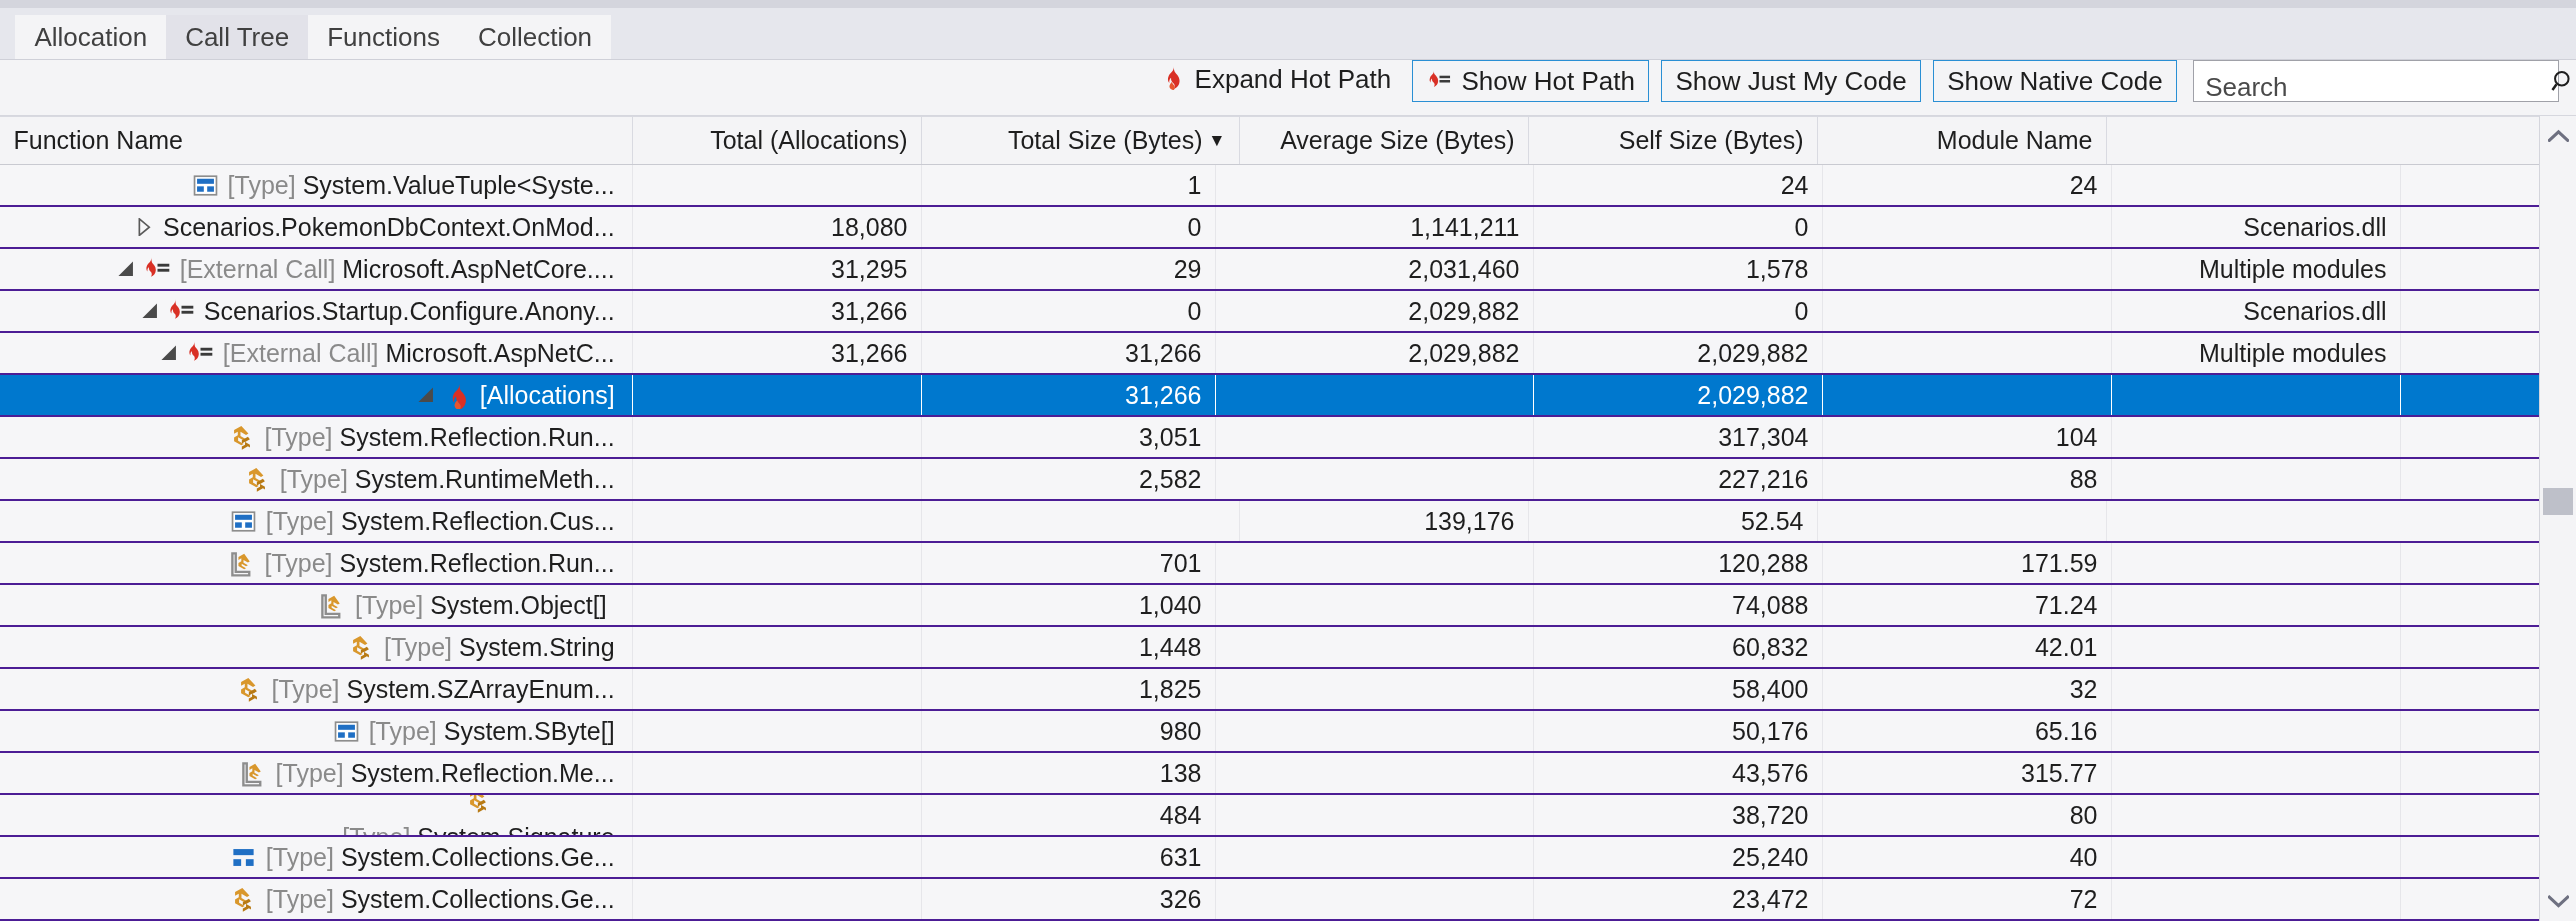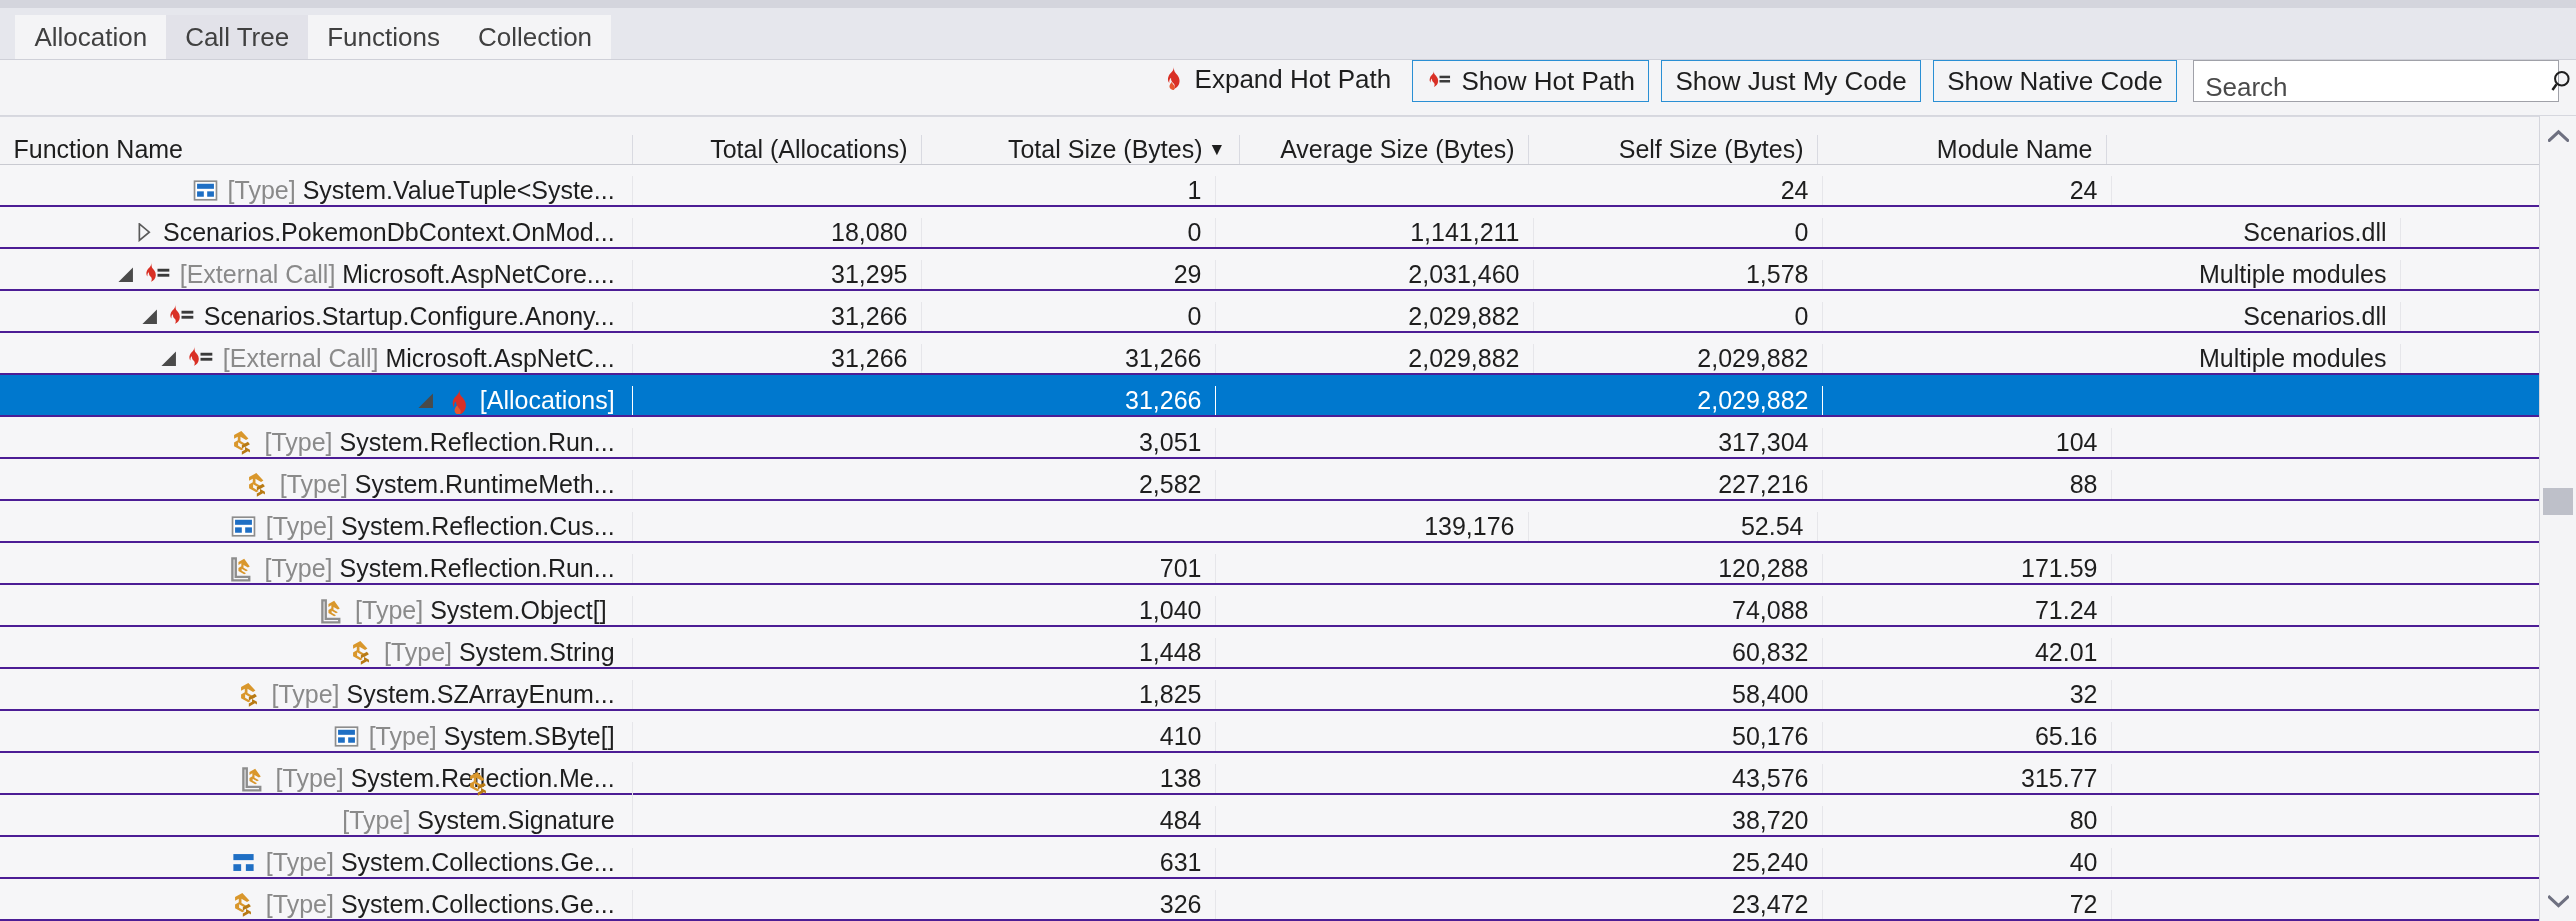--- a/index.html
+++ b/index.html
@@ -77,21 +77,21 @@
   #searchinput::placeholder { color: #4a4a4a; opacity: 1; }
   #searchbtn { width: 42px; height:100%; display:flex; align-items:center; justify-content:center; }
 
   
   .flame { display:inline-block; width:25px; height:27px; flex:0 0 auto; }
 
   
   #gridwrap { display: flex; height: calc(921px - 60px - 56px); background:#fff; }
   #grid { flex: 1; display:flex; flex-direction: column; overflow:hidden; }
 
-  .hdr-row, .data-row { display: flex; width: 100%; align-items: flex-end; }
+  .hdr-row, .data-row { display: flex; width: 100%; }
 
   .hdr-row {
     height: 50px;
     background: #f4f4f6;
     border-bottom: 1px solid #c9cad1;
     border-top: 1px solid #d8d9e0;
   }
   .hdr-cell {
     display:flex; align-items:center;
     font-size: 25px; color: #1e1e1e;
@@ -510,21 +510,21 @@
               <svg viewBox="0 0 16 16" width="27" height="27" class="ticon">
                 <rect x="1.5" y="2.5" width="13" height="11" fill="#fff" stroke="#8d8d8d" stroke-width="1"></rect>
                 <rect x="3" y="4" width="10" height="3" fill="#1f6fc4"></rect>
                 <rect x="3" y="8.5" width="4" height="3.2" fill="#1f6fc4"></rect>
                 <rect x="9" y="8.5" width="4" height="3.2" fill="#1f6fc4"></rect>
               </svg>
               <span><span class="pfx">[Type] </span><span>System.SByte[]</span></span>
             </div>
           </div>
           <div class="cell c1 num"></div>
-          <div class="cell c2 num">410</div>
+          <div class="cell c2 num">980</div>
           <div class="cell c3 num"></div>
           <div class="cell c4 num">50,176</div>
           <div class="cell c5 num">65.16</div>
           <div class="cell c6 num"></div>
           <div class="cell c7"></div>
         </div>
         <div class="data-row">
           <div class="cell c0 fn-cell" style="padding-right: 17.4px;">
             <div class="fn-inner" style="margin-right: 0px;">
               <span class="twisty"></span>

